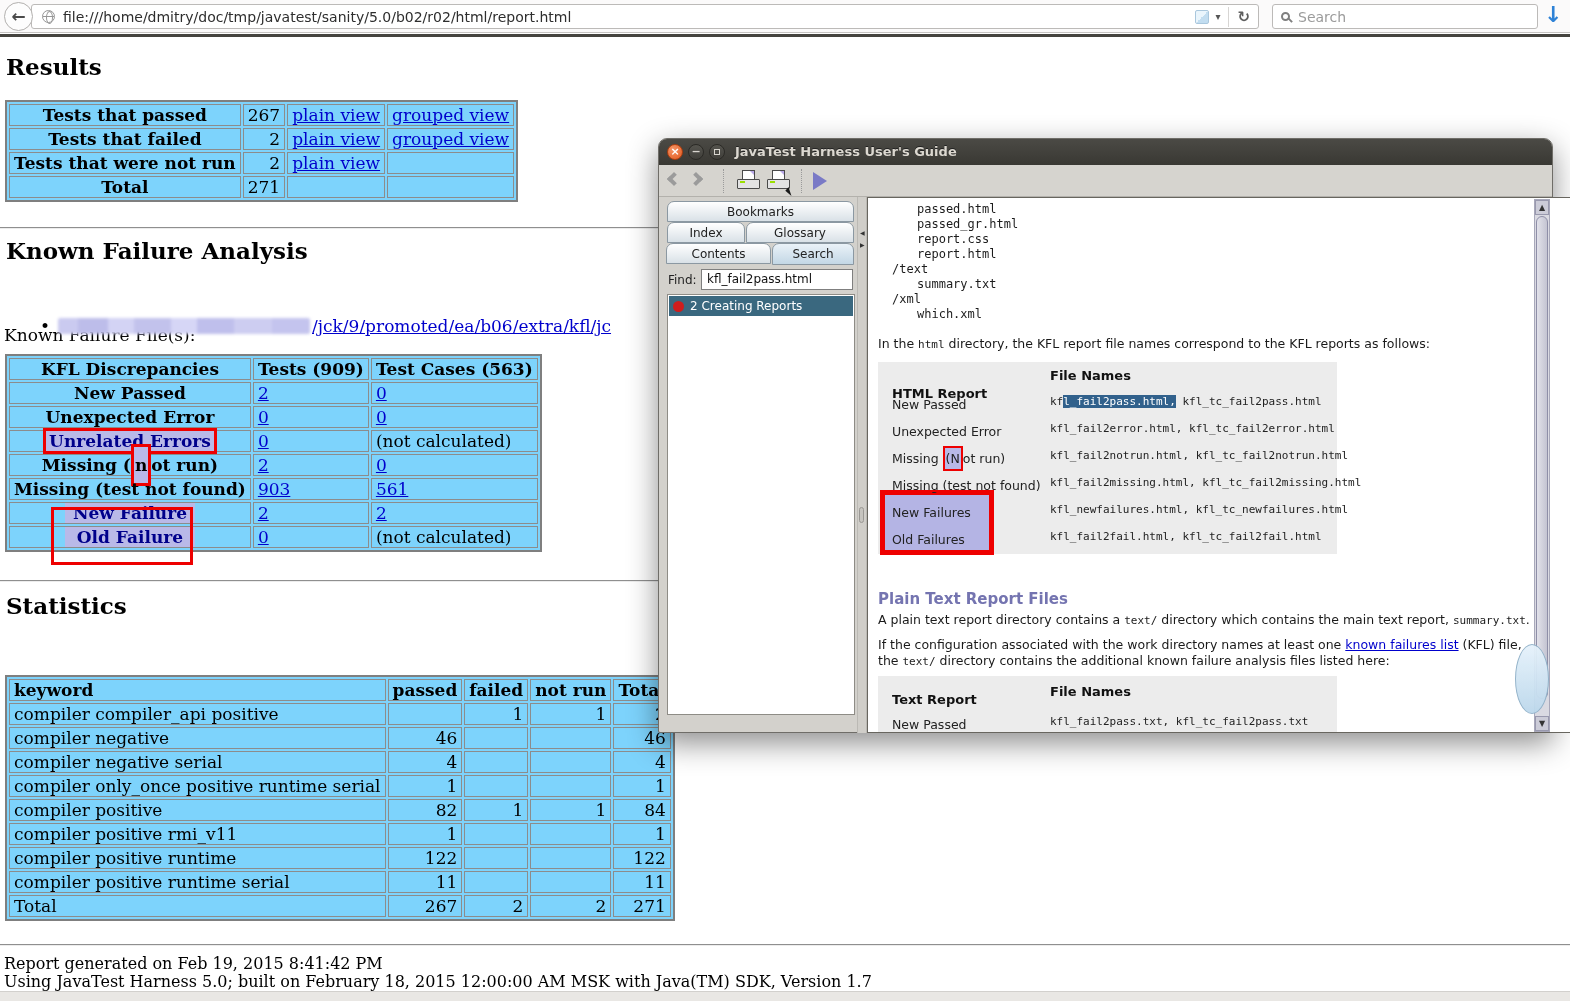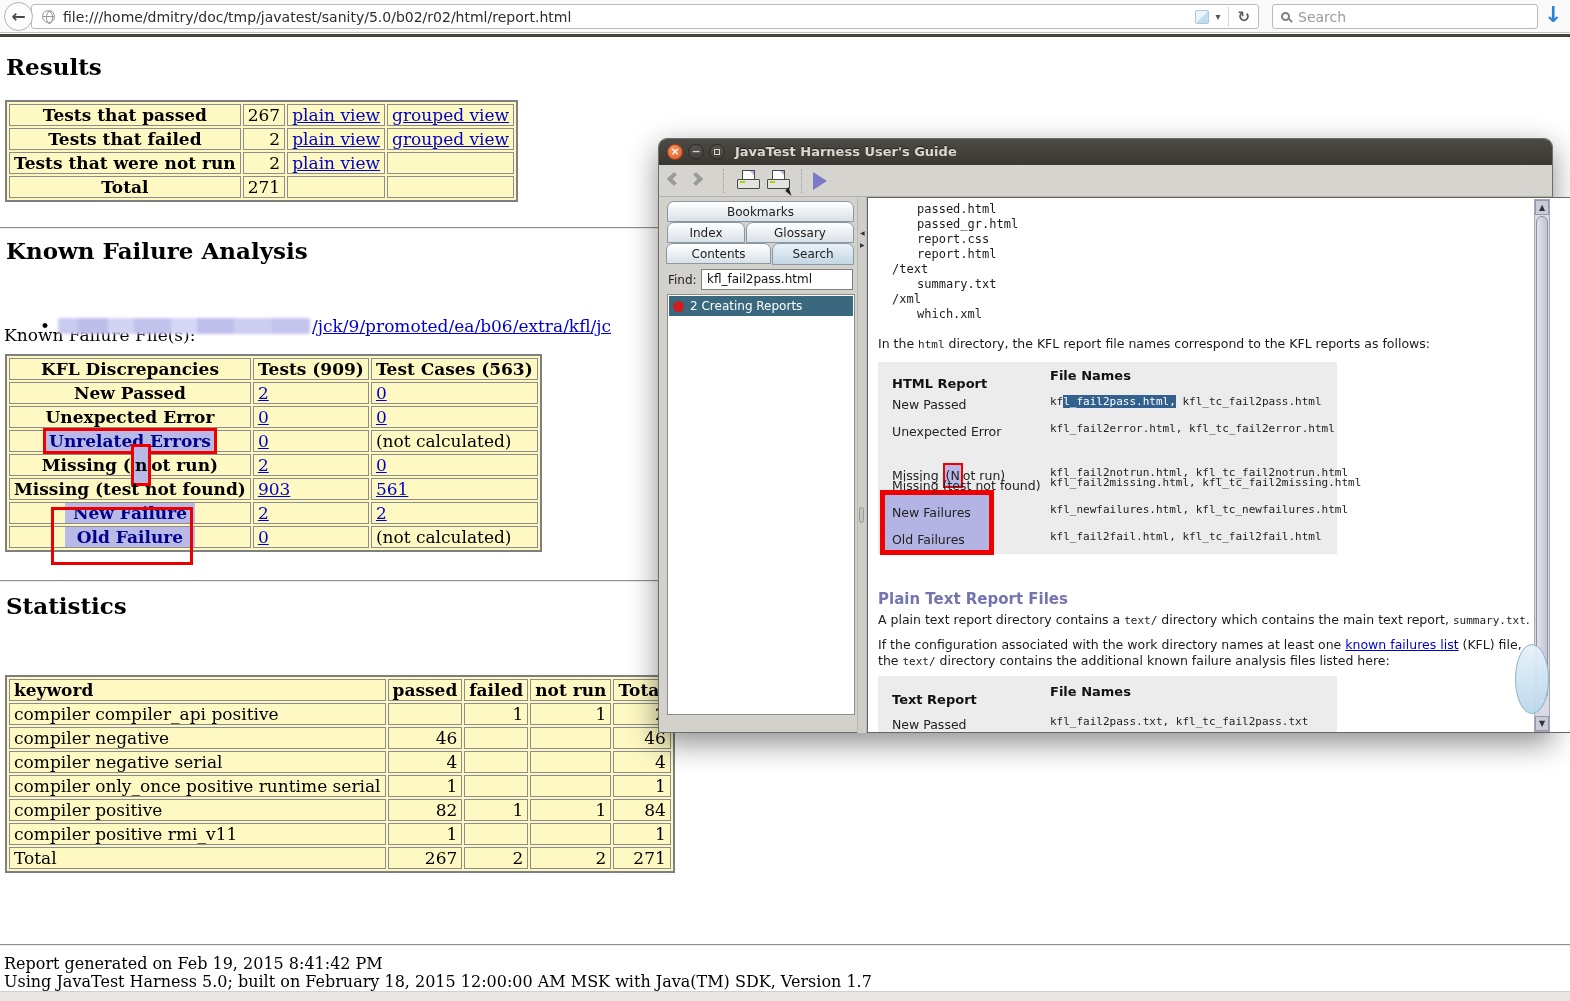--- a/index.html
+++ b/index.html
@@ -34,21 +34,21 @@
   .ph { margin-left:8px; font-size:14px; color:#9b9b9b; }
   .dl { position:absolute; left:1544px; top:2px; font-size:22px; font-weight:bold; color:#2e82d6; }
   .darkstrip { position:absolute; left:0; top:34px; width:1570px; height:3px; background:#45443f; }
 
   
   h1.rpt { position:absolute; left:6px; margin:0; font-size:23px; font-weight:bold; }
   .ptext { position:absolute; left:4px; font-size:17px;margin-top:44px; }
   hr.rule { position:absolute; left:0; width:1570px; margin:0; border:none;
             border-top:1px solid #8f8f8f; border-bottom:1px solid #ececec; height:2px; }
   table.rpt { position:absolute; border-collapse:separate; border-spacing:2px;
-              border:2px solid #7f7f7f; background:#fef9c3; }
+              border:2px solid #7f7f7f; background:#7dd3fc; }
   table.rpt td { border:1px solid #8c8c8c; font-size:17px; padding:0 4px; height:22px; white-space:nowrap; }
   td.c  { text-align:center; font-weight:bold; }
   td.r  { text-align:right; }
   td.l  { text-align:left; }
   td.hb { font-weight:bold; }
   a.lnk { color:#0000cc; text-decoration:underline; }
   .hlbox { background:#b9b9e8; border:3px solid #ee0000; padding:0 3px; color:#00008b; font-weight:bold; }
   .hltall { background:#b9b9e8; border:3px solid #ee0000; padding:8px 1px; }
   .hlwide { background:#b9b9e8; display:inline-block; min-width:130px; color:#00008b; }
   .redrect { position:absolute; border:3px solid #ee0000; pointer-events:none; z-index:3; }
@@ -289,20 +289,34 @@
         <td class="r">84</td>
       </tr>
   <tr>
         <td class="l">compiler positive rmi_v11</td>
         <td class="r">1</td>
         <td class="r"></td>
         <td class="r"></td>
         <td class="r">1</td>
       </tr>
   <tr>
+        <td class="l">compiler positive runtime</td>
+        <td class="r">122</td>
+        <td class="r"></td>
+        <td class="r"></td>
+        <td class="r">122</td>
+      </tr>
+  <tr>
+        <td class="l">compiler positive runtime serial</td>
+        <td class="r">11</td>
+        <td class="r"></td>
+        <td class="r"></td>
+        <td class="r">11</td>
+      </tr>
+  <tr>
         <td class="l">Total</td>
         <td class="r">267</td>
         <td class="r">2</td>
         <td class="r">2</td>
         <td class="r">271</td>
       </tr>
 </tbody>
   </table>
 
 <hr class="rule" style="top:944px">
@@ -371,35 +385,35 @@
       <div class="lst" style="left:49px; top:79px">summary.txt</div>
       <div class="lst" style="left:24px; top:94px">/xml</div>
       <div class="lst" style="left:49px; top:109px">which.xml</div>
     </div>
 
     <div class="hp" style="left:10px; top:138px">
       <span>In the </span><code>html</code><span> directory, the KFL report file names correspond to the KFL reports as follows:</span>
     </div>
 
     <div class="gtable" style="left:10px; top:164px; width:459px; height:192px">
-      <div class="gh" style="left:14px; top:14px">HTML Report</div>
+      <div class="gh" style="left:14px; top:24px">HTML Report</div>
       <div class="gh" style="left:172px; top:6px">File Names</div>
 
       <div class="hlblock" style="left:4px; top:130px; width:110px; height:61px"></div>
       <div class="redrect" style="left:2px; top:128px; width:114px; height:65px; border-width:2px"></div>
 
       <div class="grow" style="top:32px">
         <span class="lab">New Passed</span>
         <span class="fil"><span>kf</span><span class="selblue">l_fail2pass.html,</span><span> kfl_tc_fail2pass.html</span></span>
       </div>
       <div class="grow" style="top:59px">
         <span class="lab">Unexpected Error</span>
         <span class="fil">kfl_fail2error.html, kfl_tc_fail2error.html</span>
       </div>
-      <div class="grow" style="top:103px">
+      <div class="grow" style="top:86px">
         <span class="lab"><span>Missing </span><span class="hlboxN">(N</span><span>ot run)</span></span>
         <span class="fil">kfl_fail2notrun.html, kfl_tc_fail2notrun.html</span>
       </div>
       <div class="grow" style="top:113px">
         <span class="lab">Missing (test not found)</span>
         <span class="fil">kfl_fail2missing.html, kfl_tc_fail2missing.html</span>
       </div>
       <div class="grow" style="top:140px">
         <span class="lab failtxt">New Failures</span>
         <span class="fil">kfl_newfailures.html, kfl_tc_newfailures.html</span>

